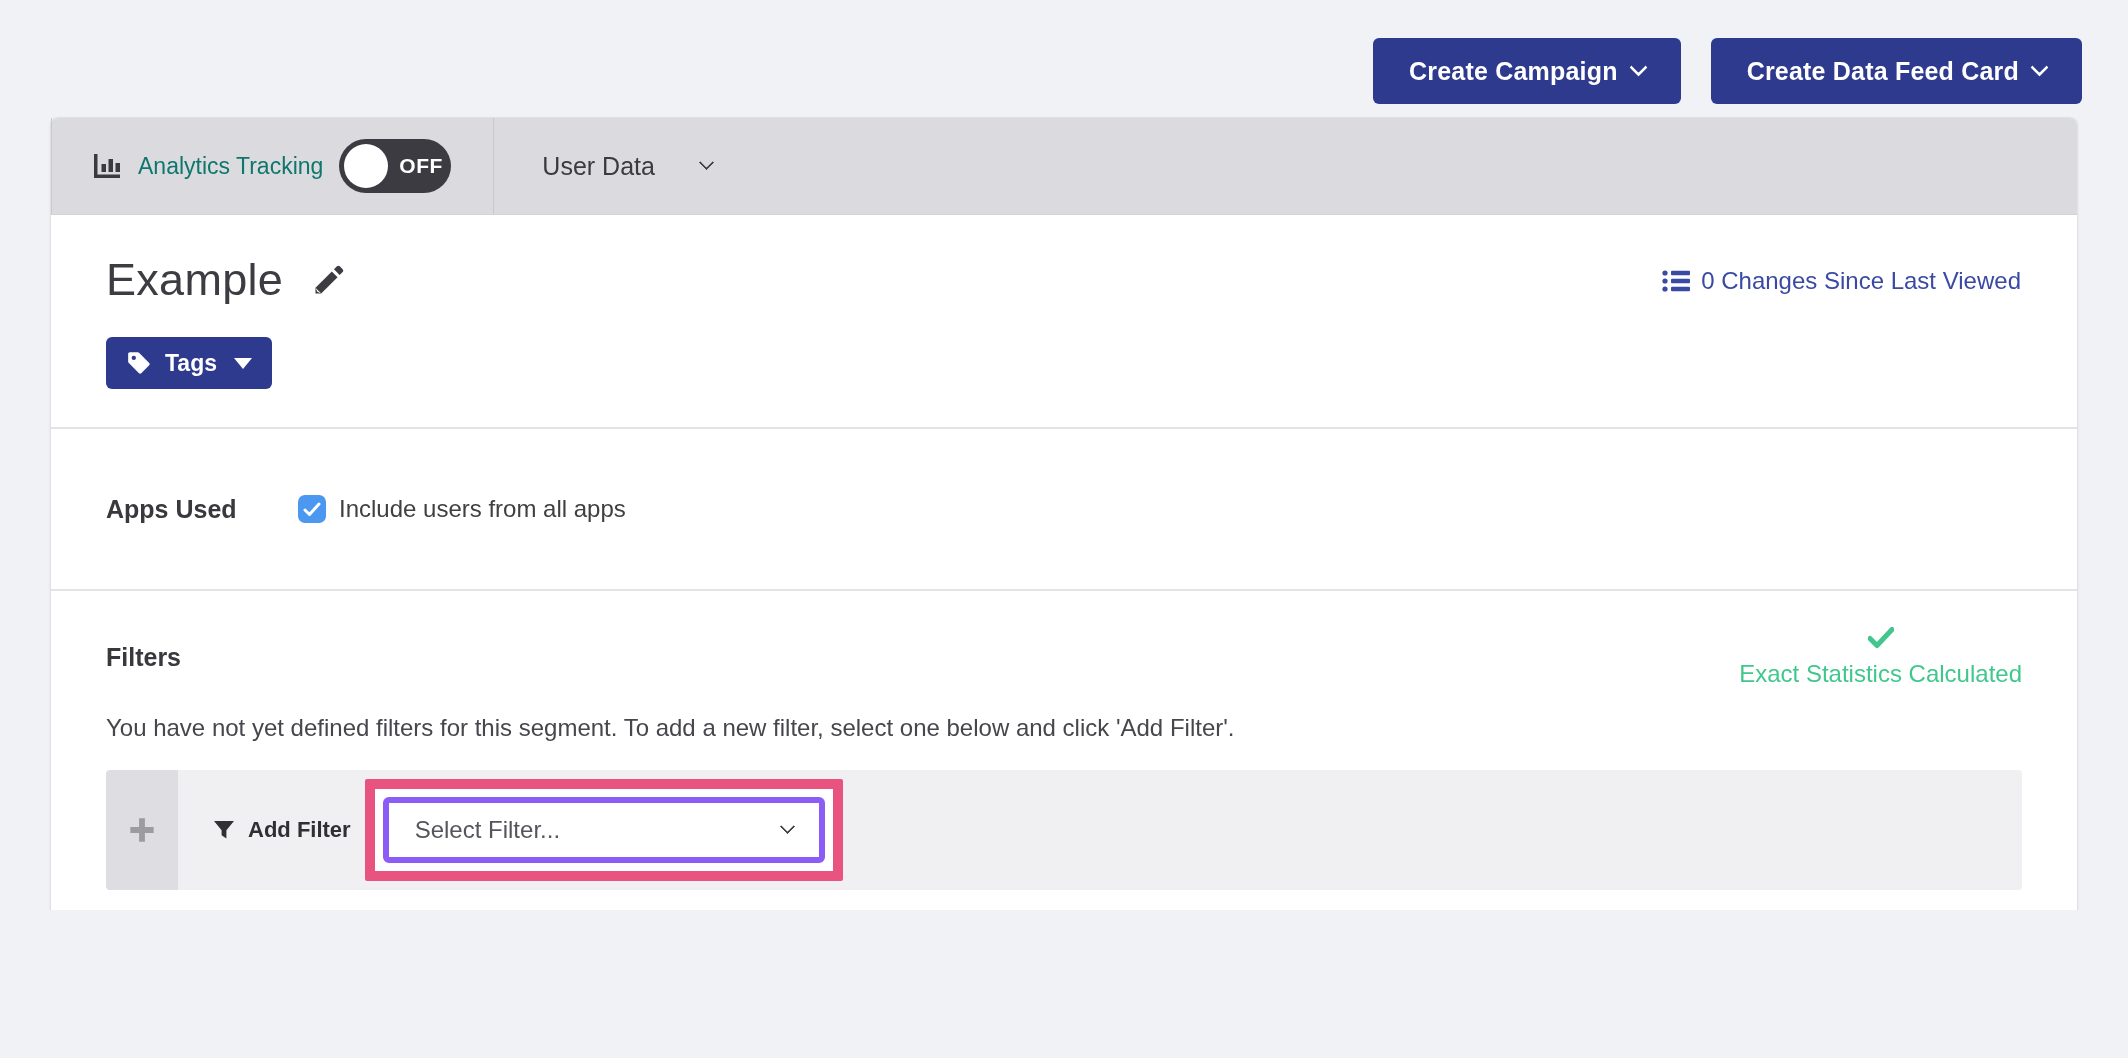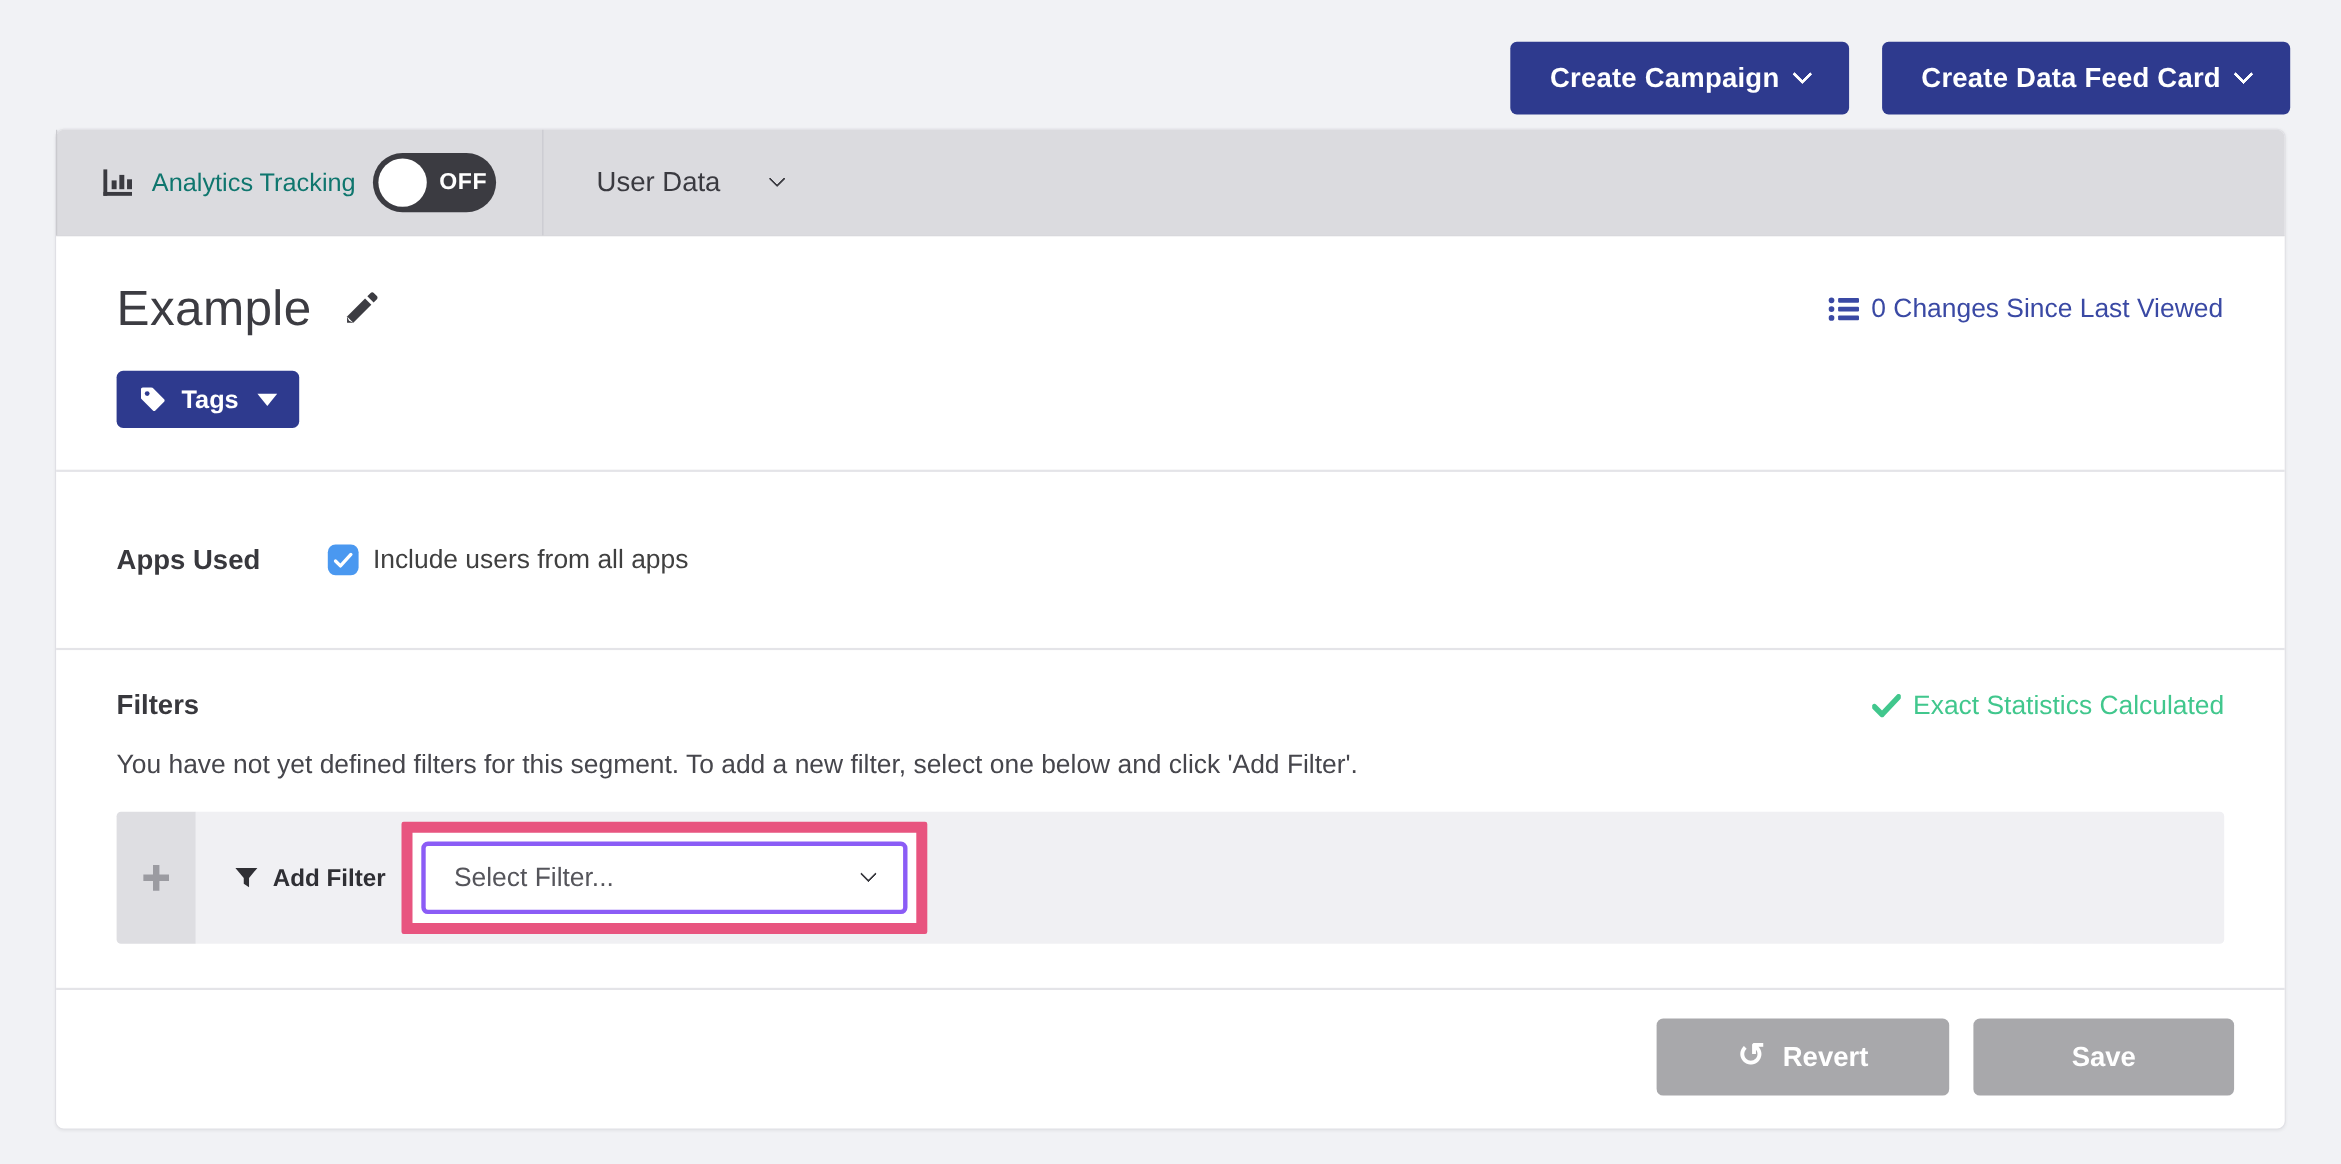--- a/index.html
+++ b/index.html
@@ -1,18 +1,18 @@
 <!DOCTYPE html>
 <html><head>
 <meta charset="utf-8">
 <style>
   * { margin:0; padding:0; box-sizing:border-box; }
   html,body { background:#f1f2f5; }
   body { font-family:"Liberation Sans", sans-serif; color:#3c3c42; }
-  .screen { width:2128px; height:1058px; background:#f1f2f5; overflow:hidden; position:relative; }
+  .screen { width:2128px; height:910px; background:#f1f2f5; overflow:hidden; position:relative; }
 
   
   .topbar { display:flex; justify-content:flex-end; gap:30px; padding:38px 46px 0 0; height:104px; }
   .btn-primary { background:#2e3a8e; color:#fff; border:none; border-radius:6px; height:66px;
     padding:0 36px; font-family:inherit; font-size:25px; font-weight:bold; display:flex;
     align-items:center; gap:14px; cursor:pointer; letter-spacing:.2px; }
   .chev { width:13px; height:13px; border-right:3px solid currentColor; border-bottom:3px solid currentColor;
     transform:rotate(45deg); margin-top:-7px; display:inline-block; border-radius:1px; }
   .chev-dark { border-color:#3c3c42; }
 
@@ -57,32 +57,32 @@
   .apps-label { font-size:25px; font-weight:bold; color:#38383d; width:192px; }
   .checkbox { width:28px; height:28px; background:#4a98f0; border-radius:7px; display:flex;
     align-items:center; justify-content:center; cursor:pointer; flex:none; }
   .checkbox svg { display:block; }
   .apps-cb-label { font-size:24px; color:#404040; margin-left:13px; }
 
   
   .filters-section { padding:36px 55px 40px; }
   .filters-head { display:flex; justify-content:space-between; align-items:center; }
   .filters-title { font-size:25px; font-weight:bold; color:#38383d; }
-  .filters-status { display:flex; align-items:center; gap:11px; color:#41c78d; font-size:24px; }
+  .filters-status { display:flex; align-items:center; gap:11px; color:#41c78d; font-size:24px;flex-direction:column; }
   .filters-desc { margin-top:26px; font-size:24px; color:#46464c; }
   .filter-row { margin-top:28px; display:flex; height:120px; }
   .plus-cell { width:72px; background:#dedee2; border-radius:4px 0 0 4px; display:flex;
     align-items:center; justify-content:center; border:none; cursor:pointer; }
   .row-body { flex:1; background:#f0f0f3; border-radius:0 4px 4px 0; display:flex;
     align-items:center; padding-left:34px; }
   .add-filter-label { display:flex; align-items:center; gap:12px; font-size:22px; font-weight:bold;
     color:#2f2f34; }
   .select-highlight { margin-left:14px; border:10px solid #e8547f; background:#fff; padding:8px;
     border-radius:2px; align-self:center; }
-  .select-box { width:442px; height:66px; background:#fff; border:4px solid #8b5cf6; border-radius:6px;
+  .select-box { width:442px; height:66px; background:#fff; border:6px solid #8b5cf6; border-radius:6px;
     display:flex; align-items:center; justify-content:space-between; padding:0 26px; cursor:pointer; }
   .select-box .placeholder { font-size:24px; color:#55555b; }
   .select-box .chev { width:11px; height:11px; border-width:2.5px; border-color:#3c3c42; }
 
   
   .footer-section { padding:26px 46px 30px; display:flex; justify-content:flex-end; gap:22px; }
   .btn-disabled { background:#a8a8ab; color:#fff; border:none; border-radius:6px; height:70px;
     font-family:inherit; font-size:25px; font-weight:bold; display:flex; align-items:center;
     justify-content:center; gap:16px; cursor:pointer; }
   .btn-revert { width:266px; }

